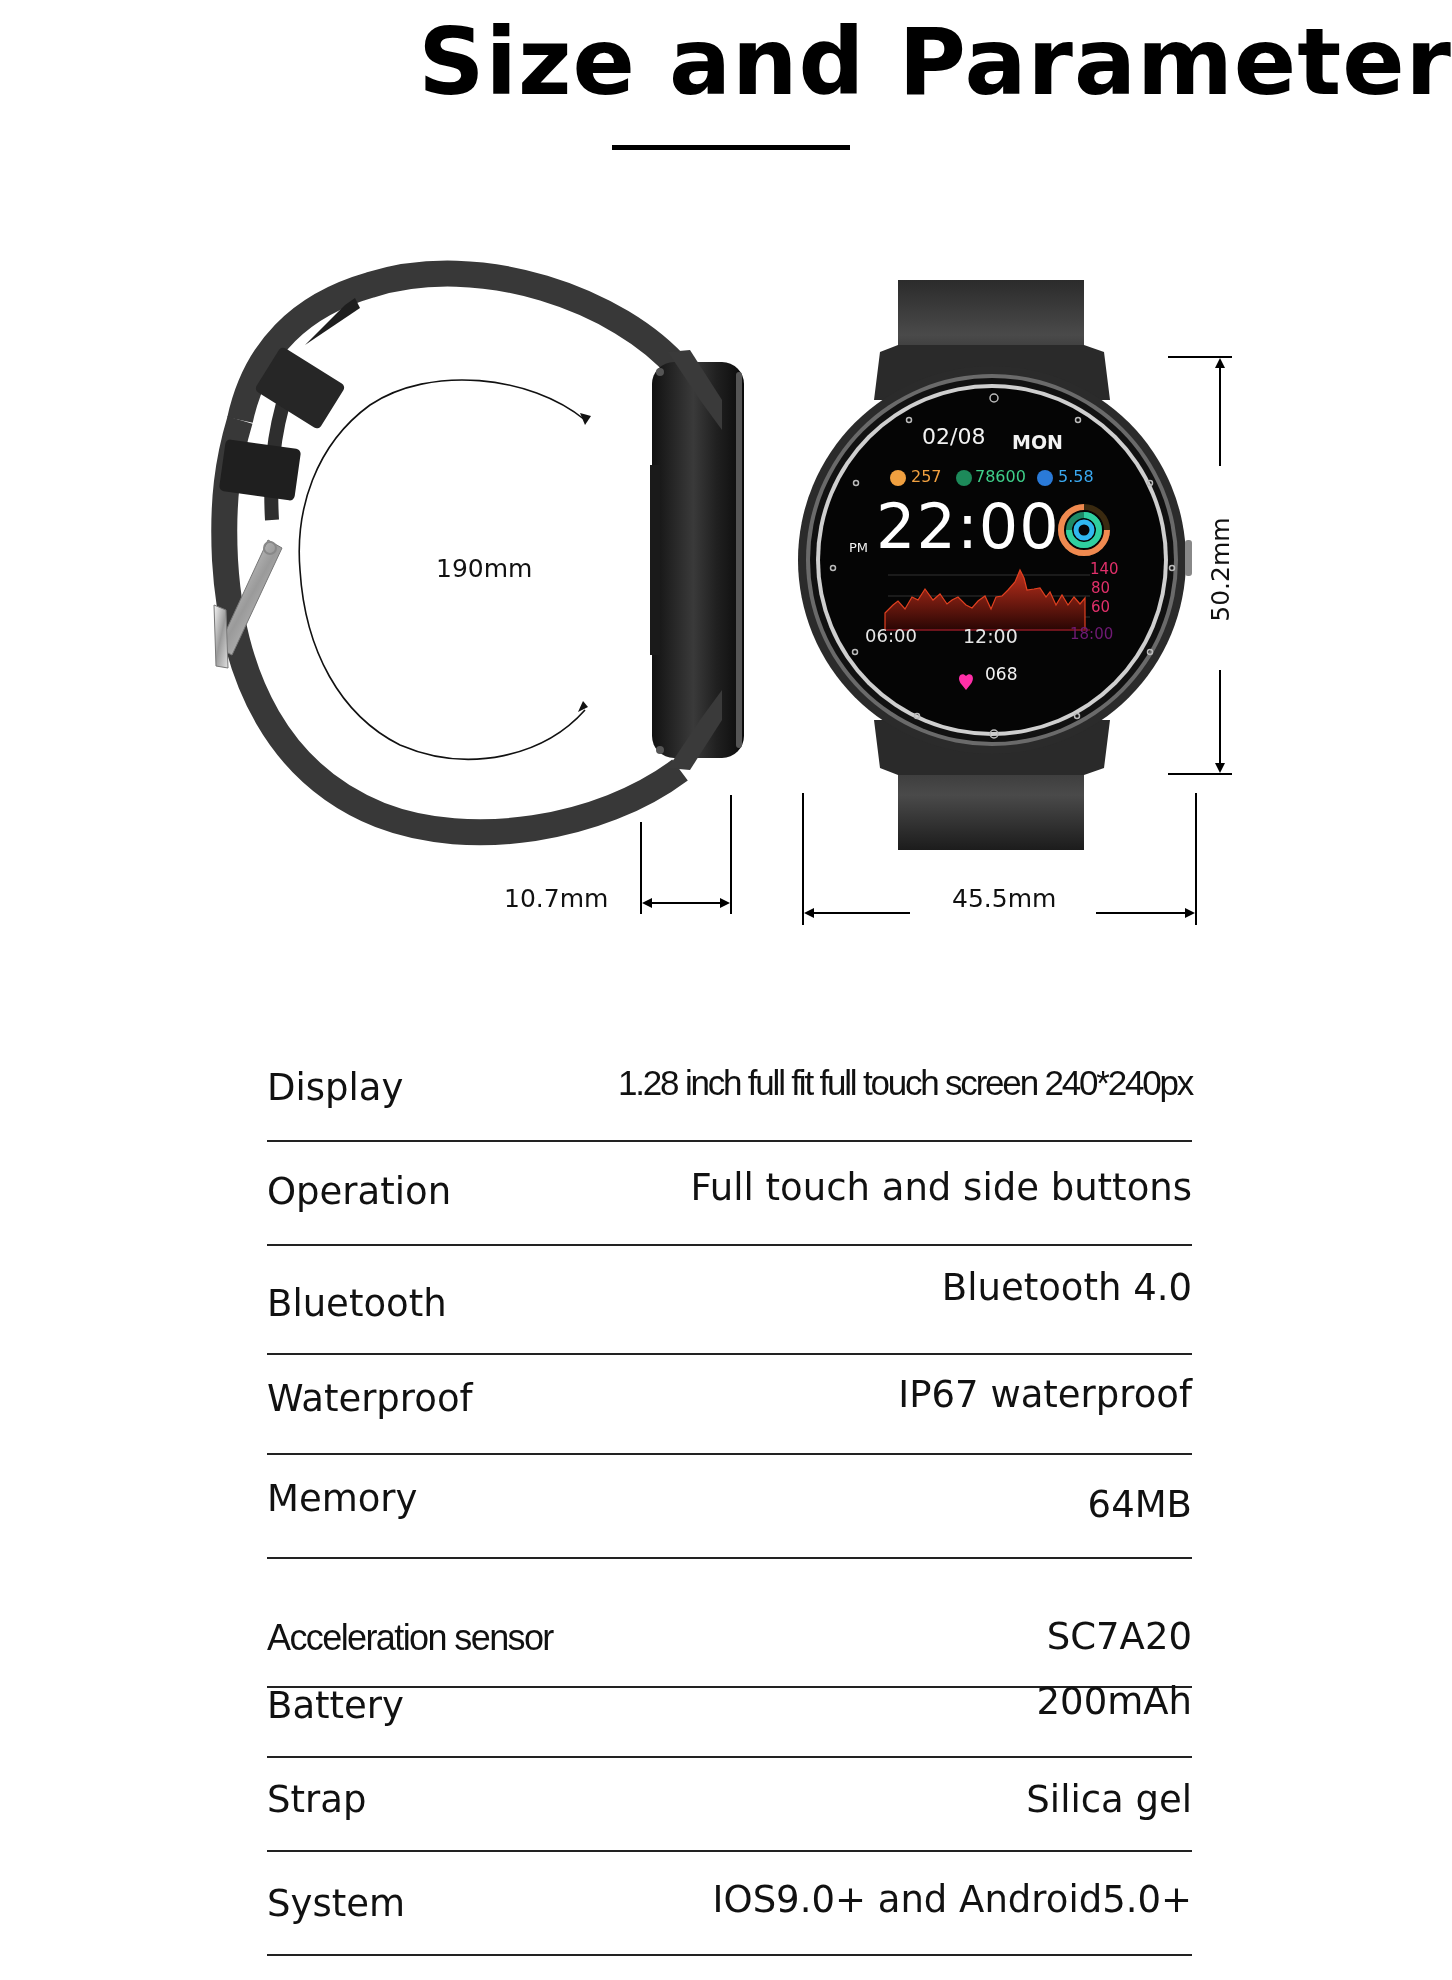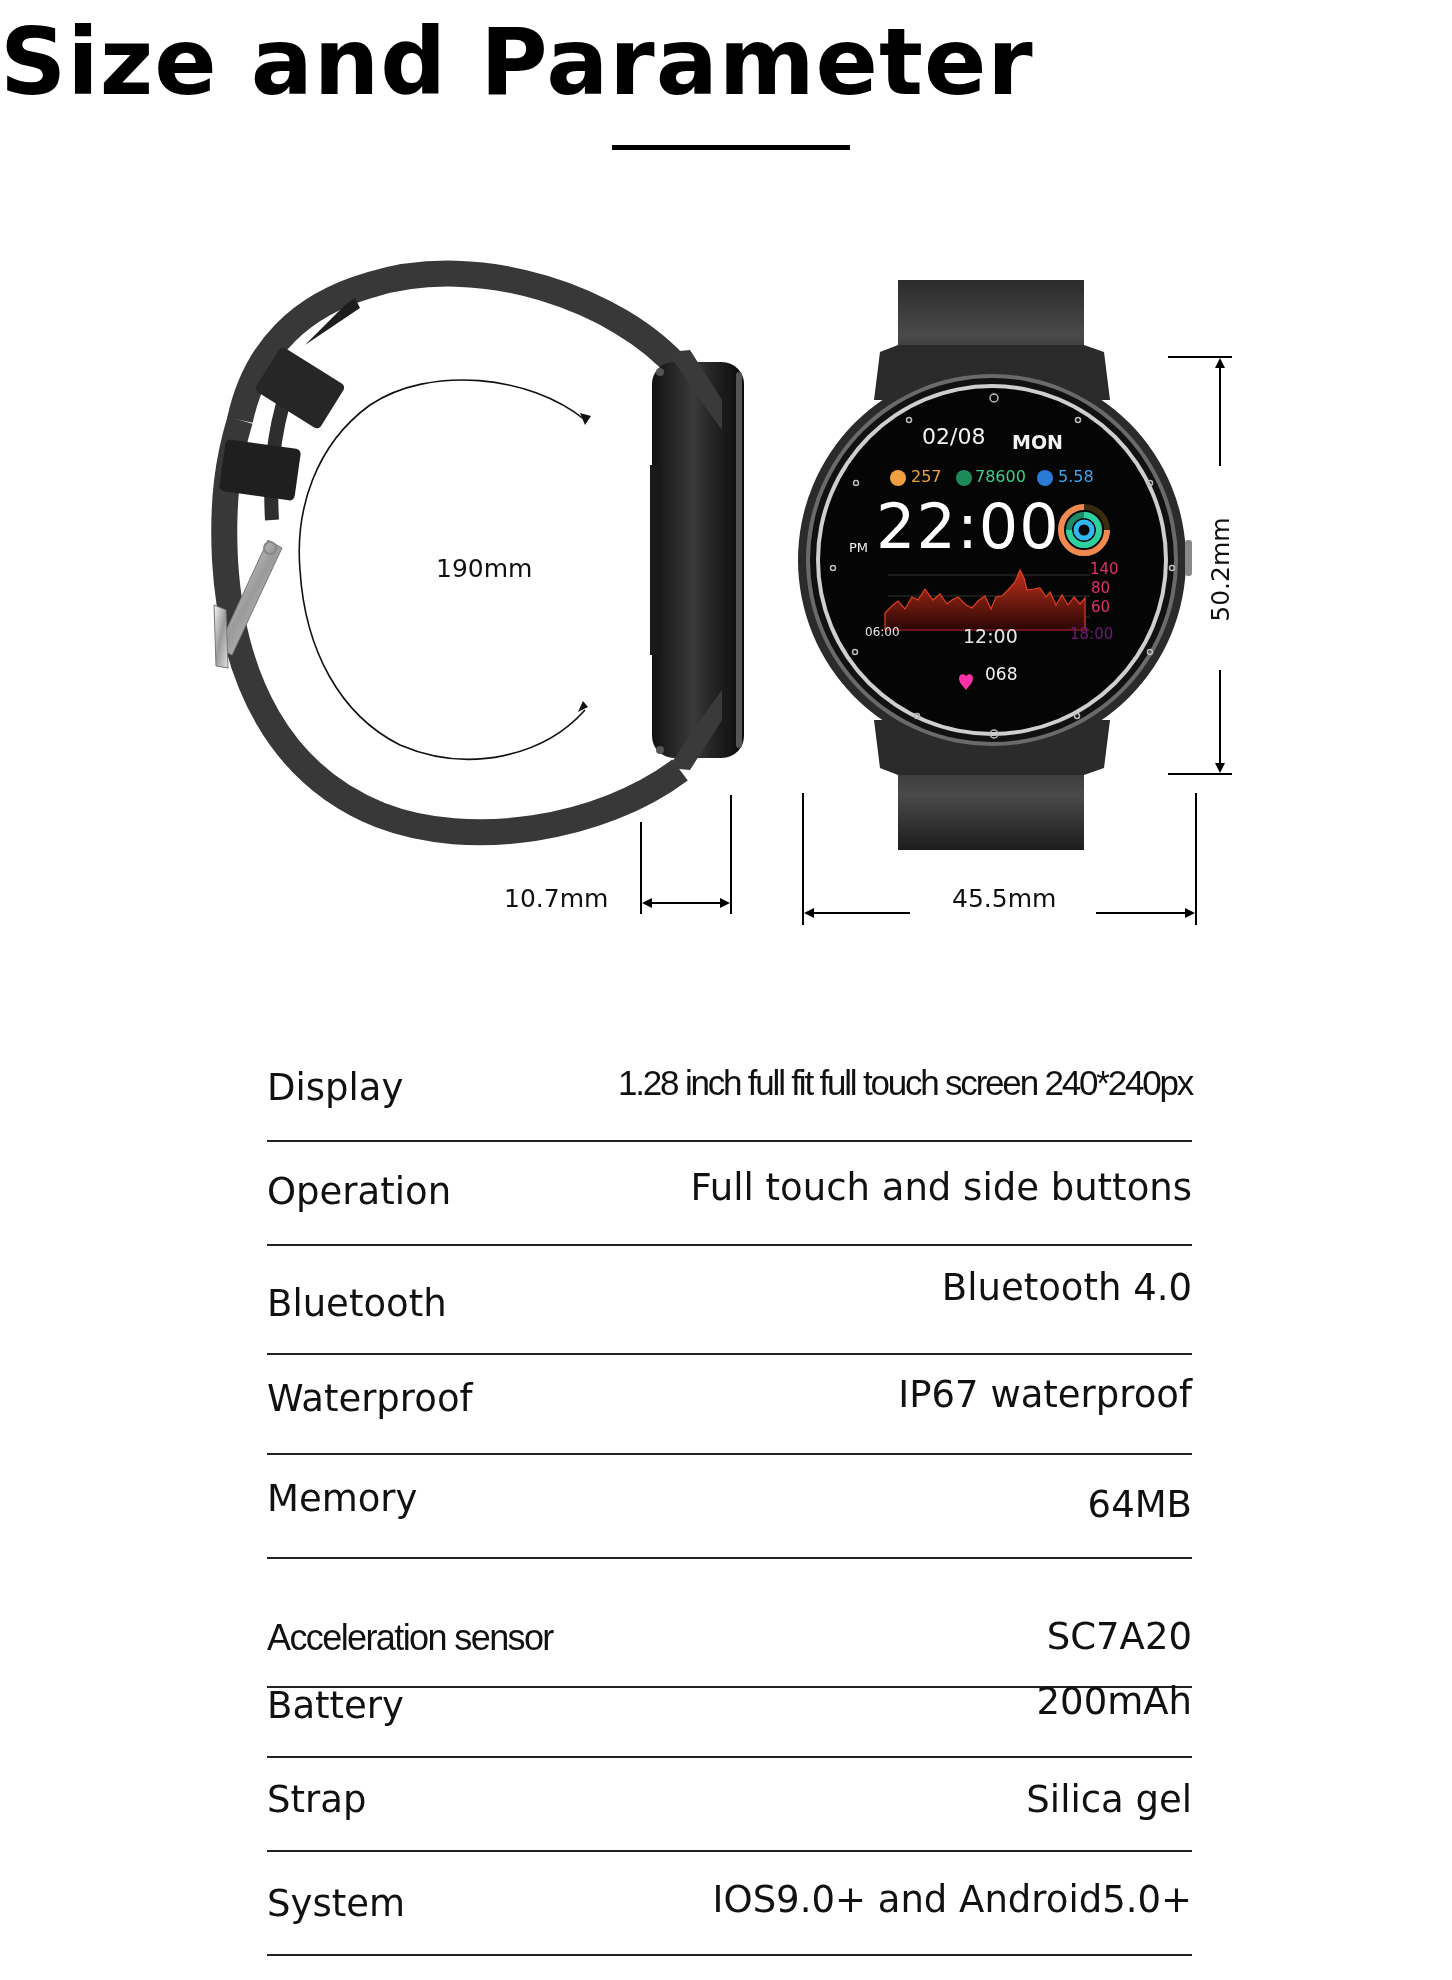--- a/index.html
+++ b/index.html
@@ -1,19 +1,19 @@
 <!DOCTYPE html>
 <html><head>
   <meta charset="utf-8">
   <style>
     html, body { margin: 0; padding: 0; background: #ffffff; }
     body { width: 1452px; height: 1980px; position: relative; overflow: hidden;
            font-family: "DejaVu Sans", sans-serif; color: #111; }
     .abs { position: absolute; }
-    .title { position: absolute; left: 0; width: 1452px; top: 8px; text-align: left;
+    .title { position: absolute; left: 0; width: 1452px; top: 8px; text-align: right;
              font-family: "DejaVu Sans", sans-serif; font-weight: bold; font-size: 92px;
              letter-spacing: 1px; color: #000; line-height: 110px; }
     .divider { position: absolute; left: 612px; top: 145px; width: 238px; height: 5px; background: #000; }
     .dim-label { position: absolute; font-family: "DejaVu Sans", sans-serif; font-size: 25px; color: #111; white-space: nowrap; }
     
     .spec-row { position: absolute; left: 267px; width: 925px; border-bottom: 2.5px solid #222; }
     .spec-label { position: absolute; left: 0; font-family: "DejaVu Sans", sans-serif; font-size: 37px; color: #111; white-space: nowrap; }
     .spec-value { position: absolute; right: 0; font-family: "DejaVu Sans", sans-serif; font-size: 37px; color: #111; white-space: nowrap; text-align: right; }
     .condensed { font-family: "Liberation Sans", sans-serif; letter-spacing: -1.6px; font-size: 36px; }
     .condensed-sm { font-family: "Liberation Sans", sans-serif; letter-spacing: -2.2px; font-size: 35px; }
@@ -185,21 +185,21 @@
 <div class="wf" style="left:911px;top:467px;font-size:16px;color:#f0a040;">257</div>
 <div class="wf" style="left:975px;top:467px;font-size:16px;color:#3fd08a;">78600</div>
 <div class="wf" style="left:1058px;top:467px;font-size:16px;color:#3aa8f0;">5.58</div>
 <div class="wf" style="left:849px;top:540px;font-size:13px;color:#f2f2f2;">PM</div>
 <div class="wf" style="left:876px;top:490px;font-size:62px;color:#ffffff;letter-spacing:1px;">22:00</div>
 <div class="wf" style="left:1090px;top:560px;font-size:15px;color:#e0306a;line-height:19px;text-align:right;width:20px;">
   <div>140</div>
   <div>80</div>
   <div>60</div>
 </div>
-<div class="wf" style="left:865px;top:625px;font-size:12px;color:#e6e6e6;">06:00</div>
+<div class="wf" style="left:865px;top:625px;font-size:18px;color:#e6e6e6;">06:00</div>
 <div class="wf" style="left:963px;top:625px;font-size:19px;color:#e6e6e6;">12:00</div>
 <div class="wf" style="left:1070px;top:625px;font-size:15px;color:#701a75;">18:00</div>
 <div class="wf" style="left:985px;top:664px;font-size:17px;color:#f2f2f2;">068</div>
 
 <div>
   <div class="spec-row" style="top:1048px;height:92px;">
     <span class="spec-label" style="top:18px;">Display</span>
     <span class="spec-value condensed-sm" style="top:15px;">1.28 inch full fit full touch screen  240*240px</span>
   </div>
   <div class="spec-row" style="top:1142px;height:102px;">

